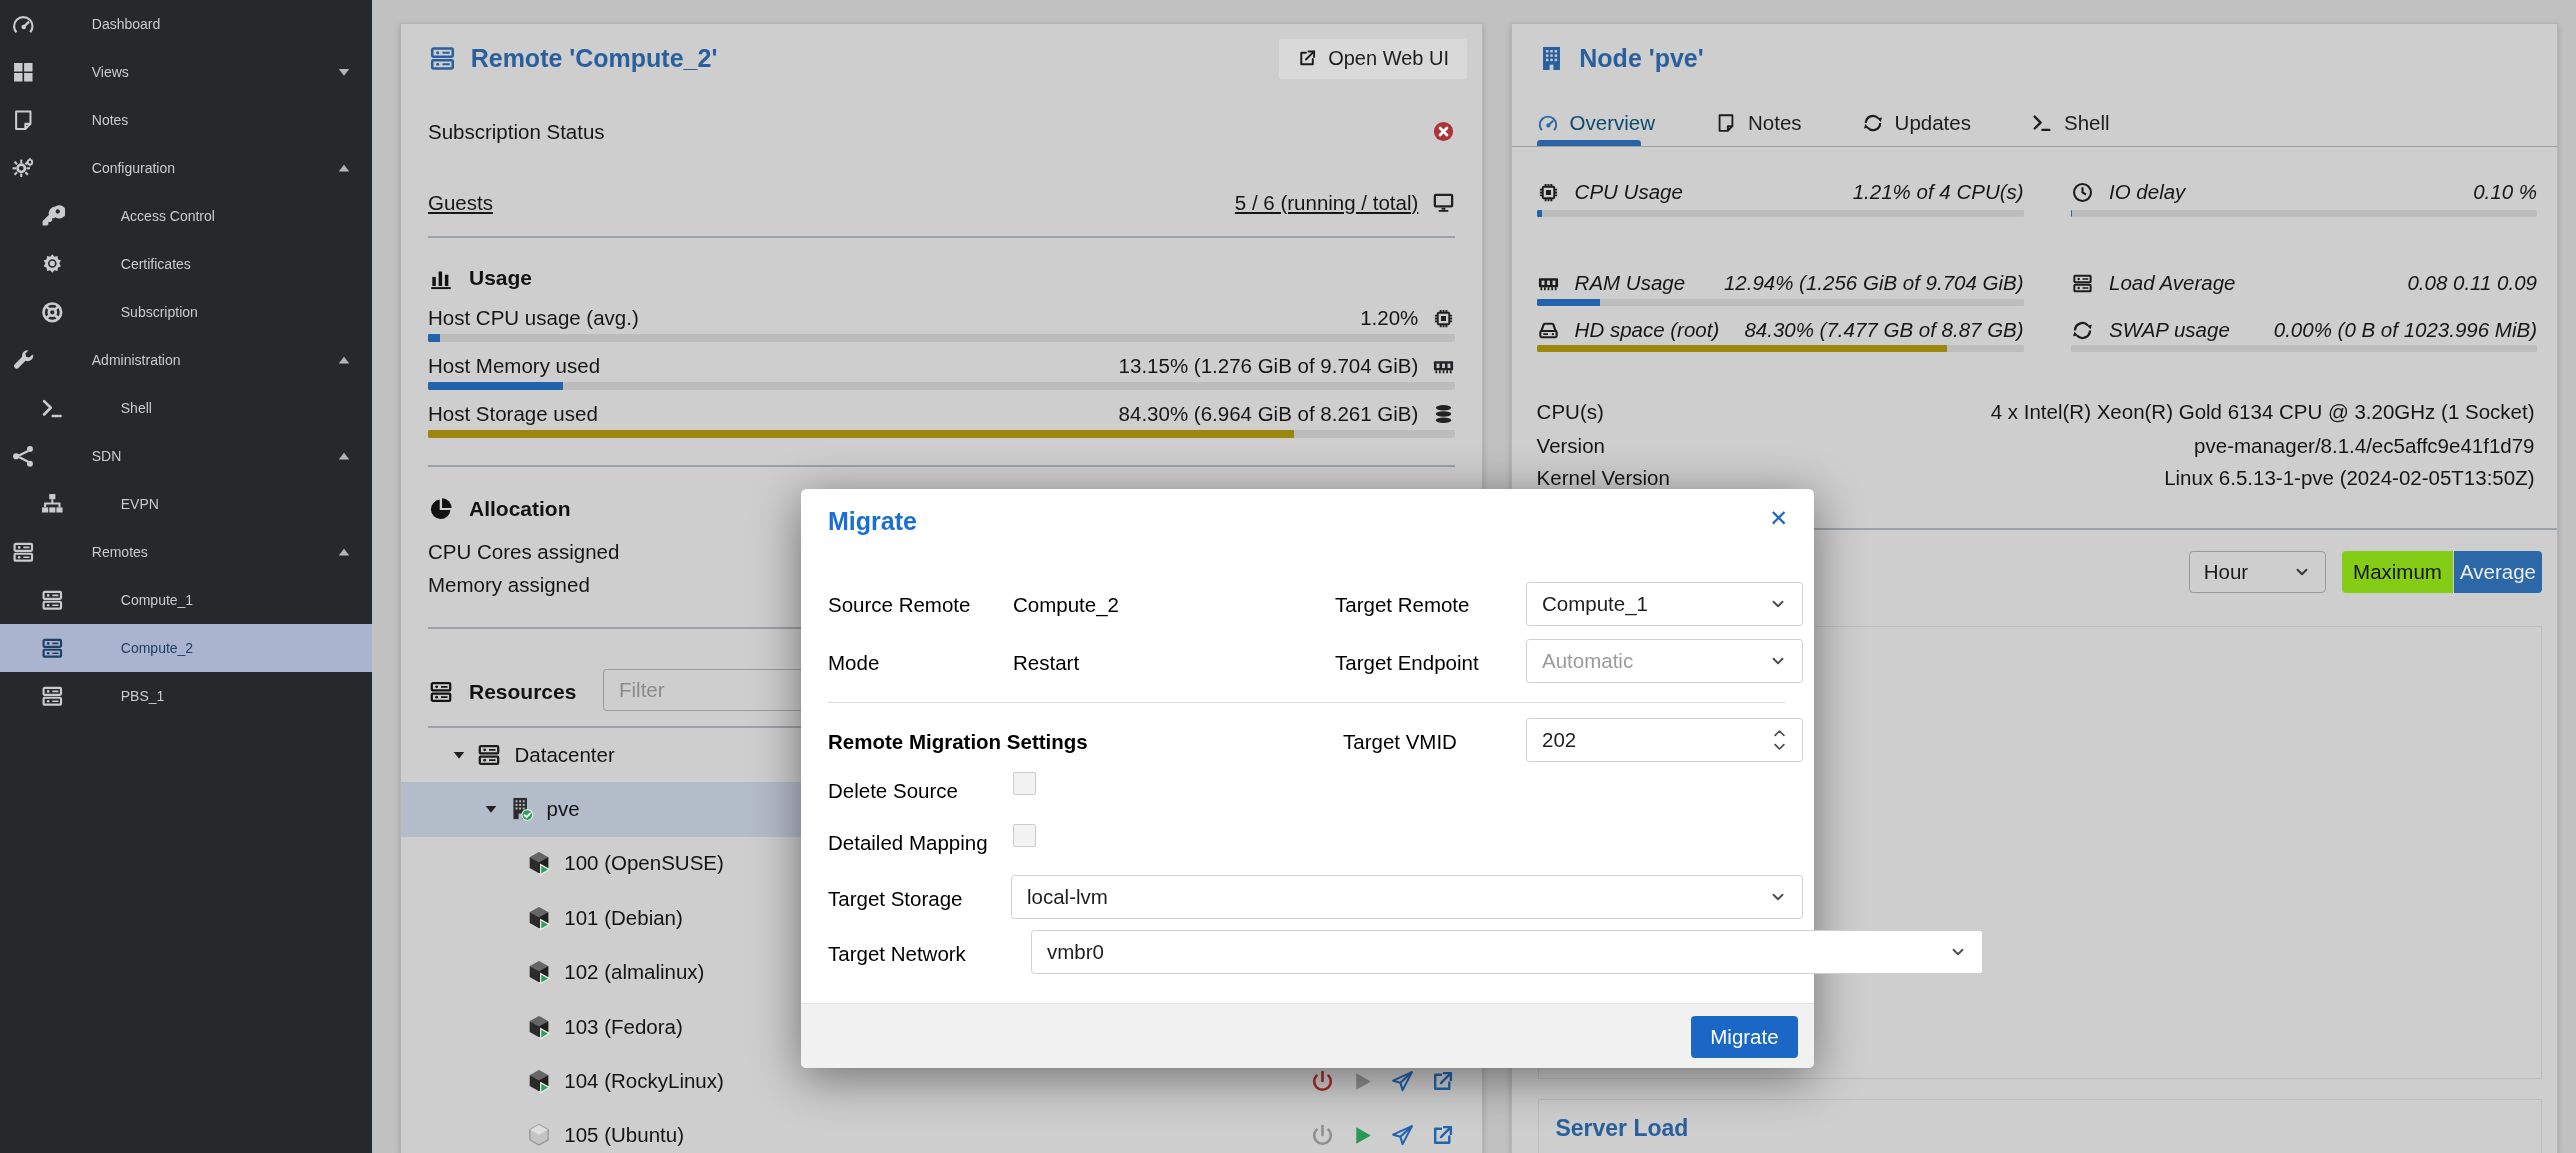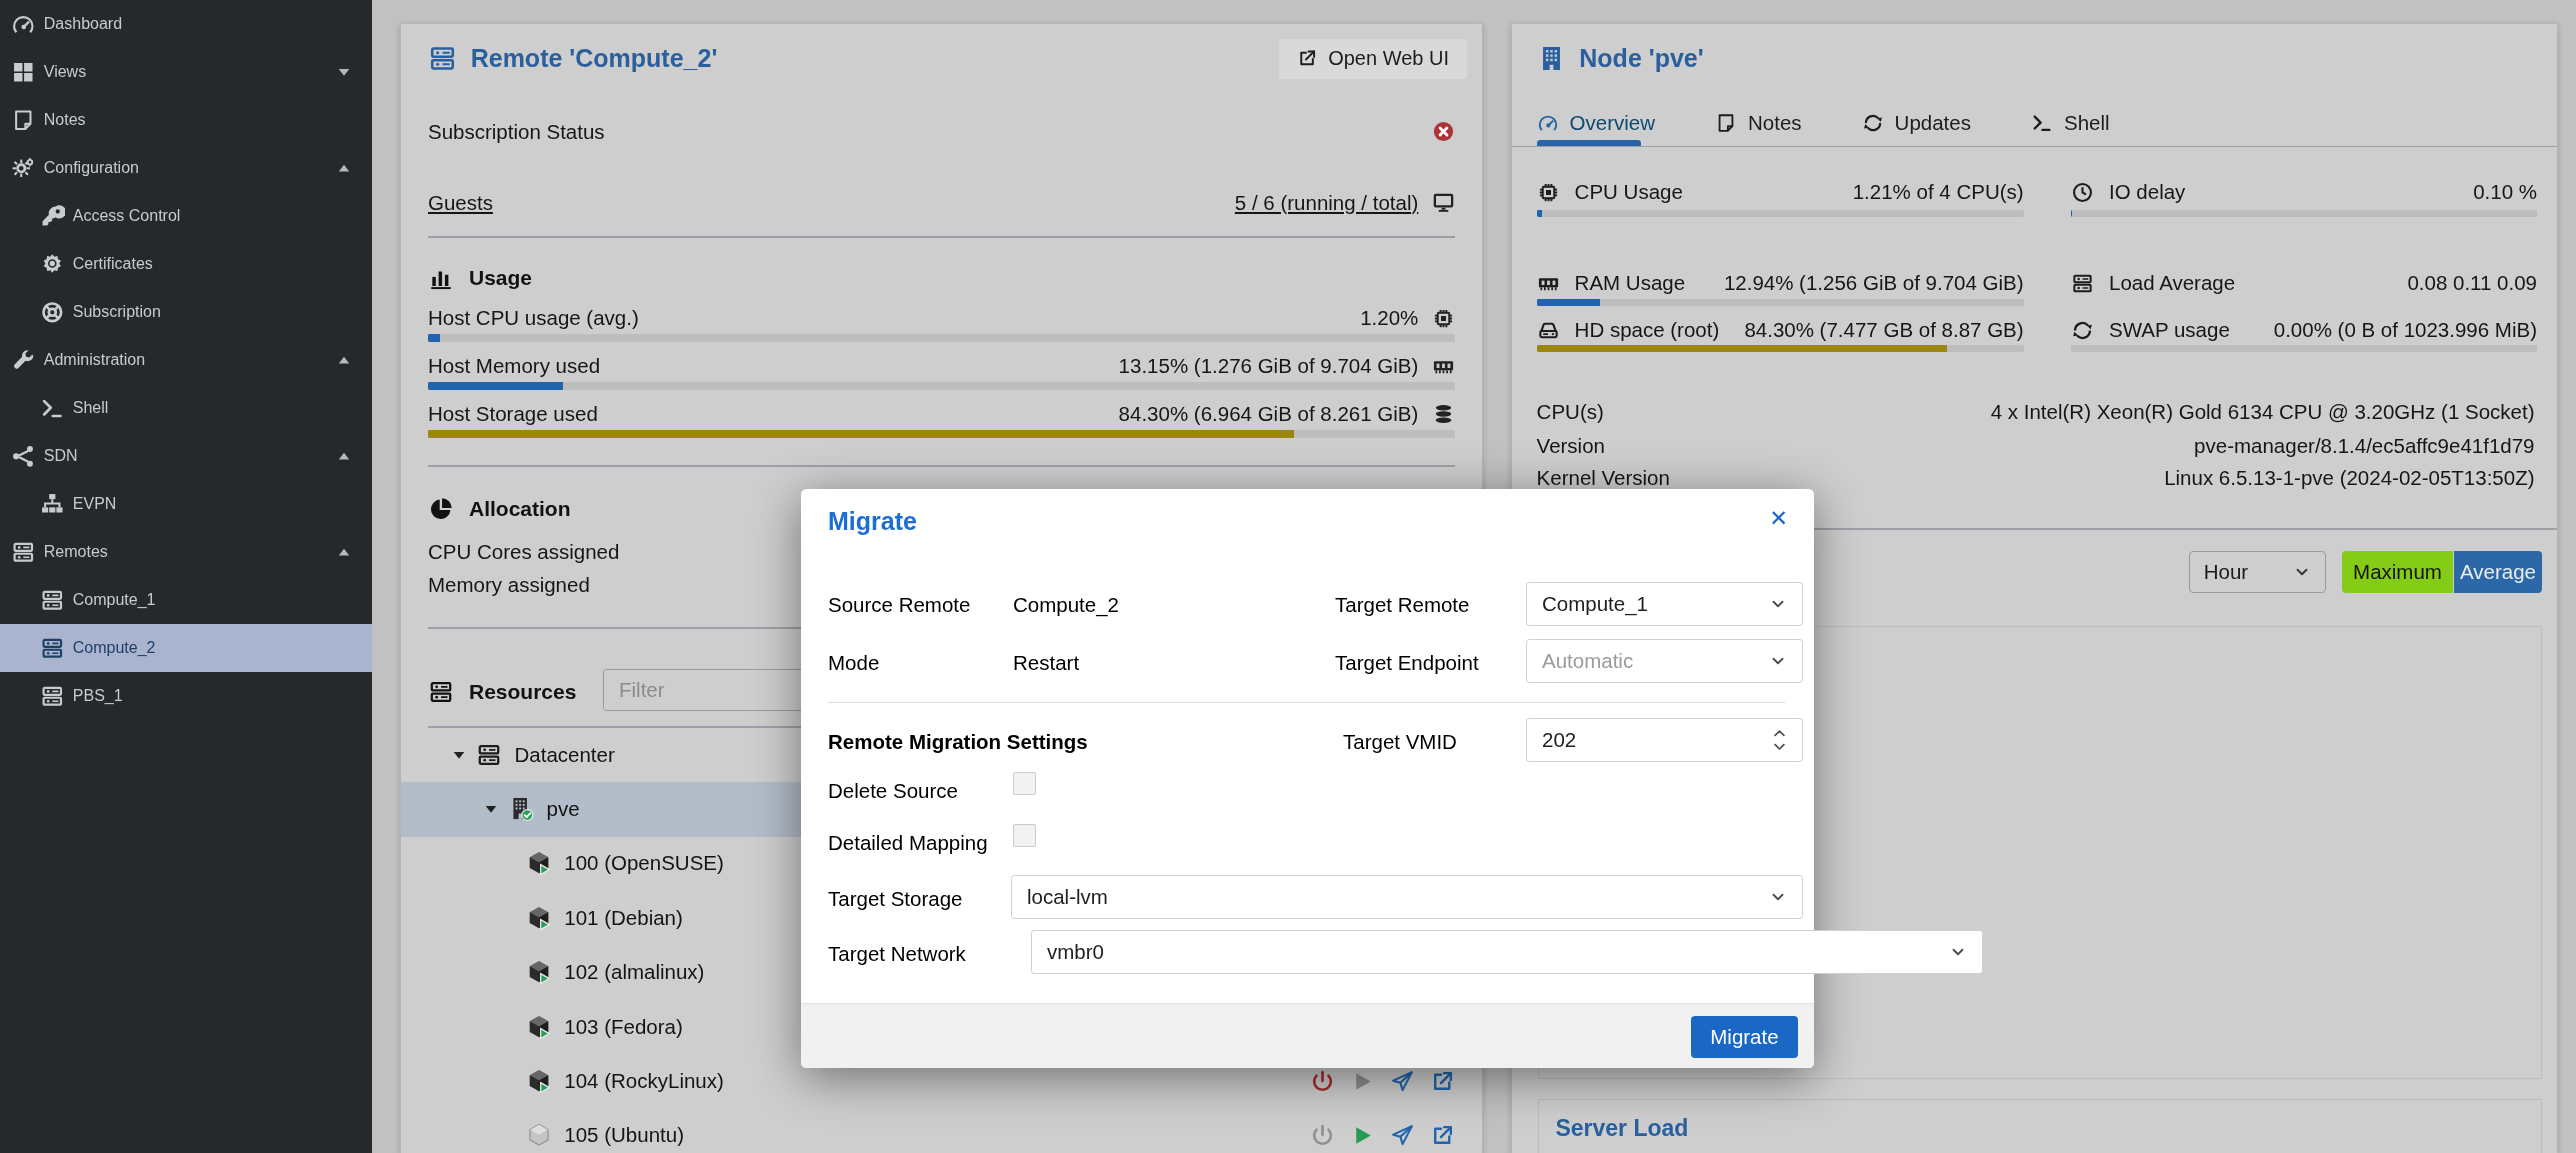--- a/index.html
+++ b/index.html
@@ -8,21 +8,21 @@
     position:relative; width:2576px; height:1153px; overflow:hidden;
     background:#c1c1c1;
     font-family:"Liberation Sans","DejaVu Sans",sans-serif;
     color:#161616;
   }
   .icon { display:inline-flex; flex:none; }
   .icon svg { width:100%; height:100%; display:block; }
 
   
   .sidebar { position:absolute; left:0; top:0; width:372px; height:1153px; background:#25292c; padding-top:0; }
-  .side-item { display:flex; align-items:center; height:48px; padding:0 11px 0 11px; color:#c9ccce; font-size:16px; cursor:pointer; }
+  .side-item { display:flex; align-items:center; height:48px; padding:0 11px 0 11px; color:#c9ccce; font-size:14px; cursor:pointer;gap:48px; }
   .side-item .icon { width:24.6px; height:24.6px; margin-right:8.2px; }
   .side-item.lvl2 { padding-left:40px; }
   .side-item .chev { margin-left:auto; width:18px; height:18px; color:#b4b7ba; }
   .side-item.selected { background:#aab4ce; color:#1c3f66; }
 
   
   .card { position:absolute; top:22.5px; background:#cecece; border:0.7px solid #b5b5b5; box-shadow:0 2px 6.1px rgba(0,0,0,0.18); }
   #main-card { left:400px; width:1083px; height:1131px; }
   #node-card { left:1511px; width:1047px; height:1131px; }
 
@@ -66,21 +66,21 @@
   
   .tabs { position:absolute; left:24.6px; right:0; top:87px; display:flex; align-items:center; }
   .tab { display:flex; align-items:center; font-size:20.5px; color:#1d1d1d; margin-right:60px; cursor:pointer; }
   .tab .icon { width:22px; height:22px; margin-right:11px; color:#1d1d1d; }
   .tab.active { color:#0c4a6e; }
   .tab.active .icon { color:#2a64a5; }
   .tab-underline { position:absolute; left:24.6px; top:116px; width:104px; height:6.1px; background:#2a64a5; border-radius:3.4px 3.4px 0 0; }
   .tab-border { position:absolute; left:0; right:0; top:122px; height:1.4px; background:#9aa0a6; }
 
   .stat-col { position:absolute; }
-  .stat-row { position:absolute; left:0; right:0; display:flex; align-items:center; font-size:20.5px; height:29px; }
+  .stat-row { position:absolute; left:0; right:0; display:flex; align-items:center; font-size:20.5px; height:29px;font-style:italic; }
   .stat-row .icon { width:23px; height:23px; margin-right:15px; color:#1c1c1c; }
   .stat-row .val { margin-left:auto; text-align:right; }
   .stat-track { position:absolute; left:0; right:0; height:7.5px; background:#bdbdbd; border-radius:1.4px; overflow:hidden; }
   .stat-track .fill { height:100%; background:#2263ae; }
   .stat-track.warn .fill { background:#9c870e; }
 
   .info-row { position:absolute; left:24.6px; right:22.5px; display:flex; font-size:20.5px; height:29px; align-items:center; }
   .info-row .val { margin-left:auto; text-align:right; }
 
   .hour-select { position:absolute; left:677px; top:527px; width:137px; height:42px; border:1.4px solid #97999c; border-radius:4.1px;

